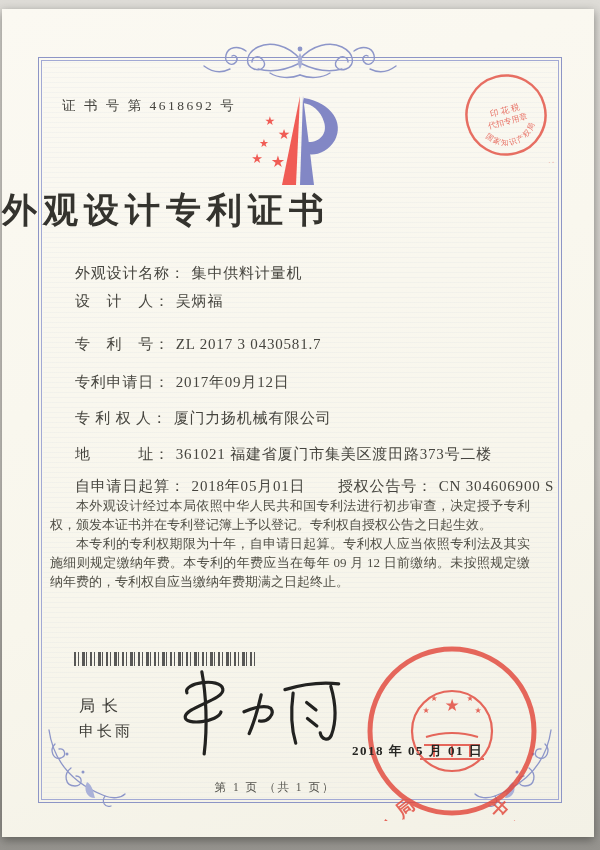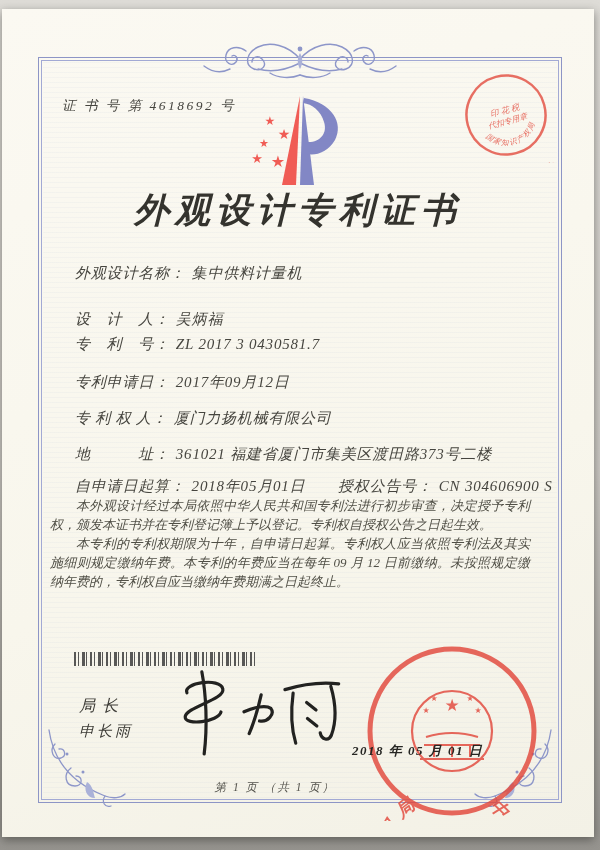--- a/index.html
+++ b/index.html
@@ -5,37 +5,36 @@
   html,body{margin:0;padding:0;}
   #stage{
     position:relative;width:600px;height:850px;overflow:hidden;
     background:linear-gradient(180deg,#dedcd7 0%,#ccc9c4 55%,#96948f 100%);
     font-family:"Liberation Serif","DejaVu Serif",serif;
   }
   #paper{
     position:absolute;left:2px;top:9px;right:6px;bottom:13px;
     background:linear-gradient(160deg,#fbf9f2 0%,#f8f6ec 60%,#f3f1e6 100%);
     box-shadow:0 3px 9px rgba(40,40,35,.5);
-    font-style:italic;
   }
   .frame-outer{
     position:absolute;left:36px;top:48px;width:522px;height:744px;
     border:1.6px solid #8d95c6;
   }
   .frame-inner{
     position:absolute;left:2px;top:2px;right:2px;bottom:2px;
     border:1px solid #a2a9d4;
   }
   .texture{
     position:absolute;left:4px;top:4px;right:4px;bottom:4px;
     background:repeating-linear-gradient(180deg,rgba(110,135,195,.05) 0 1px,transparent 1px 5px);
   }
   .abs{position:absolute;}
   .certno{left:60px;top:88px;font-size:13.5px;letter-spacing:2.5px;color:#45443f;}
-  .title{left:0;top:178px;width:100%;text-align:center;font-size:35px;font-weight:bold;
+  .title{left:0;top:178px;width:100%;font-size:35px;font-weight:bold;
     letter-spacing:6px;color:#34332e;}
   .row{left:73px;font-size:15px;letter-spacing:.8px;color:#46453f;white-space:nowrap;}
   .row .val{margin-left:6px;}
   .body-text{left:48px;top:487px;width:480px;font-size:13px;line-height:19px;
     text-align:justify;color:#504f46;}
   .body-text p{margin:0;text-indent:2em;}
   .barcode{left:72px;top:643px;width:183px;height:14px;
     background:repeating-linear-gradient(90deg,#3c3c3c 0 2px,transparent 2px 4px,#3c3c3c 4px 5px,transparent 5px 8px,#3c3c3c 8px 11px,transparent 11px 12px,#3c3c3c 12px 13px,transparent 13px 16px);
     opacity:.85;}
   .role{left:77px;top:687px;font-size:16px;letter-spacing:7px;color:#3c3b36;}
@@ -114,21 +113,21 @@
         <text x="9" y="68" font-size="13">★</text>
         <text x="30" y="72" font-size="16">★</text>
       </g>
     </svg>
 
     <div class="abs title">外观设计专利证书</div>
 
     <div class="abs row" style="top:255px;">
       <span>外观设计名称：</span><span class="val">集中供料计量机</span>
     </div>
-    <div class="abs row" style="top:301px;">
+    <div class="abs row" style="top:283px;">
       <span>设　计　人：</span><span class="val">吴炳福</span>
     </div>
     <div class="abs row" style="top:326px;">
       <span>专　利　号：</span><span class="val">ZL 2017 3 0430581.7</span>
     </div>
     <div class="abs row" style="top:364px;">
       <span>专利申请日：</span><span class="val">2017年09月12日</span>
     </div>
     <div class="abs row" style="top:400px;">
       <span>专 利 权 人：</span><span class="val">厦门力扬机械有限公司</span>

